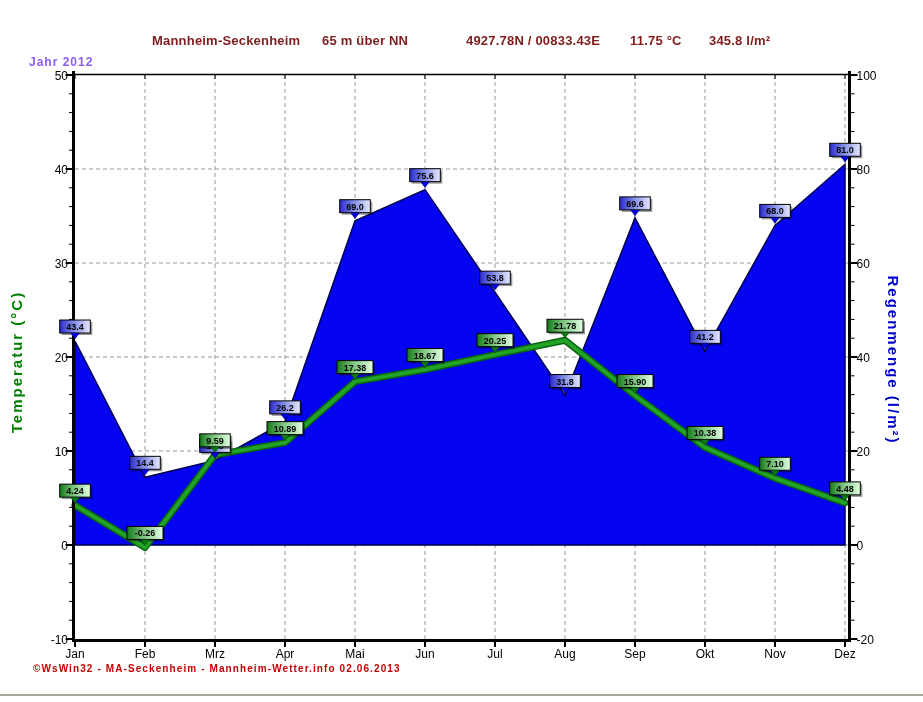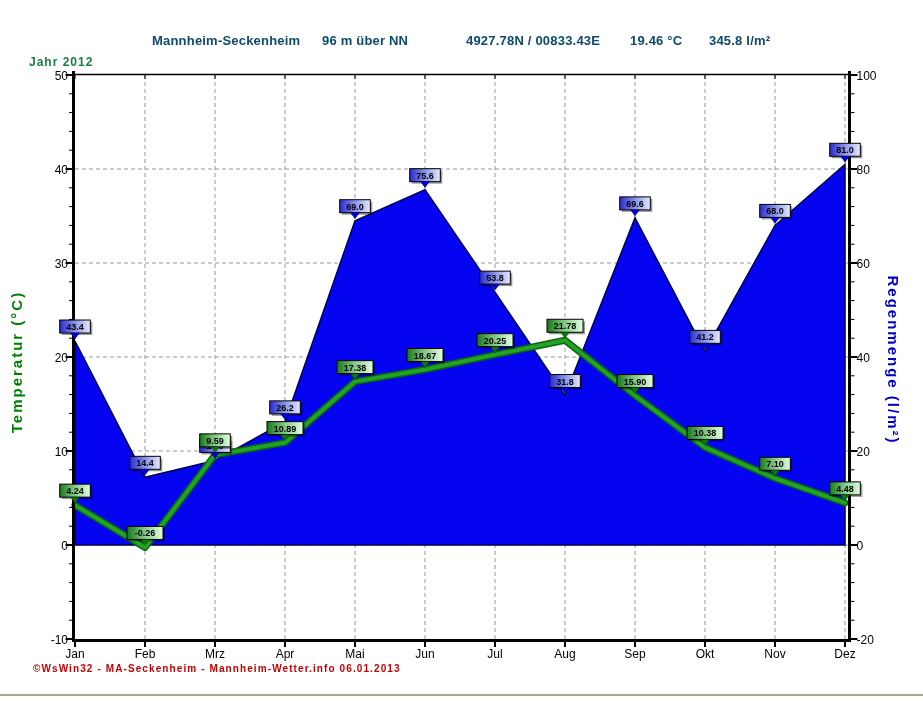--- a/index.html
+++ b/index.html
@@ -1,38 +1,38 @@
 <!DOCTYPE html>
 <html><head>
 <meta charset="utf-8">
 <style>
   html,body{margin:0;padding:0;background:#fff;}
   #screen{position:relative;width:923px;height:702px;background:#fff;overflow:hidden;
           font-family:"Liberation Sans",sans-serif;}
-  .hdr-item{position:absolute;top:33px;font-size:13px;font-weight:bold;color:#0c4a6e;
+  .hdr-item{position:absolute;top:33px;font-size:13px;font-weight:bold;color:#7f1d1d;
             letter-spacing:0.2px;white-space:nowrap;}
-  #period{position:absolute;left:29px;top:55px;font-size:12px;font-weight:bold;color:#15803d;
+  #period{position:absolute;left:29px;top:55px;font-size:12px;font-weight:bold;color:#8b5cf6;
           letter-spacing:1px;}
   .axis-title{position:absolute;font-size:15px;font-weight:bold;letter-spacing:2px;white-space:nowrap;}
   .axis-title.left{color:#008000;left:16px;top:362px;transform:translate(-50%,-50%) rotate(-90deg);}
   .axis-title.right{color:#0000CC;left:893px;top:360px;transform:translate(-50%,-50%) rotate(90deg);}
   #footer{position:absolute;left:33px;top:663px;font-size:10px;font-weight:bold;color:#C40000;
           letter-spacing:1.1px;white-space:nowrap;}
   #bottom-edge{position:absolute;left:0;top:694px;width:923px;height:2px;background:#A9A69B;}
   svg{position:absolute;left:0;top:0;}
   svg text{font-family:"Liberation Sans",sans-serif;}
 </style>
 </head>
 <body>
 
 <div id="screen">
   <div class="hdr-item" style="left:152px">Mannheim-Seckenheim</div>
-  <div class="hdr-item" style="left:322px">96 m über NN</div>
+  <div class="hdr-item" style="left:322px">65 m über NN</div>
   <div class="hdr-item" style="left:466px">4927.78N / 00833.43E</div>
-  <div class="hdr-item" style="left:630px">19.46 °C</div>
+  <div class="hdr-item" style="left:630px">11.75 °C</div>
   <div class="hdr-item" style="left:709px">345.8 l/m²</div>
 
   <div id="period">Jahr 2012</div>
 
   <div class="axis-title left">Temperatur  (°C)</div>
   <div class="axis-title right">Regenmenge  (l/m²)</div>
 
   <svg id="chart" width="923" height="702">
       <defs>
         <linearGradient id="gB" x1="0" y1="0" x2="1" y2="0">
@@ -320,15 +320,15 @@
         <polygon points="770.5,470.26 779.5,470.26 775,476.26" fill="#0A7A10" stroke="rgba(0,0,0,0.5)" stroke-width="0.5"></polygon>
       </g>
       <g>
         <rect x="831.7" y="483.88800000000003" width="30.6" height="13" fill="rgba(0,0,0,0.40)"></rect>
         <rect x="829.7" y="481.88800000000003" width="30.6" height="13" fill="url(#gG)" stroke="#000" stroke-width="1"></rect>
         <text x="845" y="491.88800000000003" text-anchor="middle" font-size="9" font-weight="bold" fill="#000">4.48</text>
         <polygon points="840.5,494.88800000000003 849.5,494.88800000000003 845,500.88800000000003" fill="#0A7A10" stroke="rgba(0,0,0,0.5)" stroke-width="0.5"></polygon>
       </g>
     </svg>
 
-  <div id="footer">©WsWin32 - MA-Seckenheim - Mannheim-Wetter.info 06.01.2013</div>
+  <div id="footer">©WsWin32 - MA-Seckenheim - Mannheim-Wetter.info 02.06.2013</div>
   <div id="bottom-edge"></div>
 </div>
 
 </body></html>

